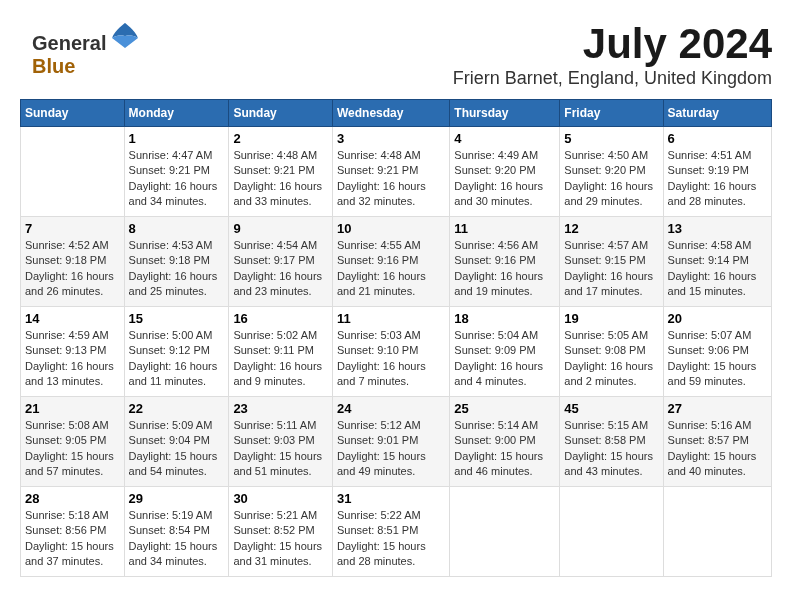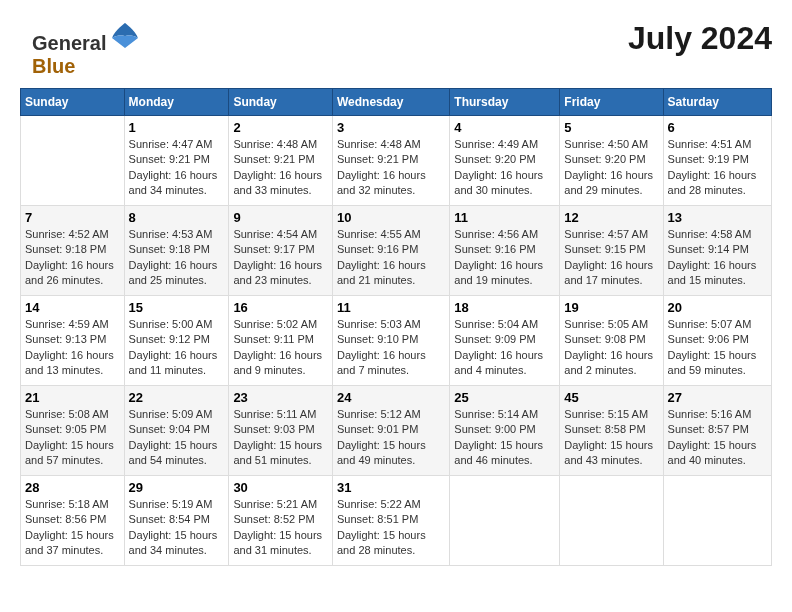--- a/index.html
+++ b/index.html
@@ -23,21 +23,21 @@
     }
     .logo-icon {
       width: 30px;
       height: 30px;
       margin-left: 4px;
     }
     .title-area {
       text-align: right;
     }
     .main-title {
-      font-size: 32px;
+      font-size: 42px;
       font-weight: bold;
       color: #1a1a1a;
     }
     .subtitle {
       font-size: 18px;
       color: #333;
     }
     table {
       width: 100%;
       border-collapse: collapse;
@@ -93,20 +93,21 @@
       <span style="font-size:20px;font-weight:bold;color:#333;">General</span><svg class="logo-icon" viewBox="0 0 30 30" xmlns="http://www.w3.org/2000/svg">
         <path d="M15 3 C15 3, 25 10, 28 18 C22 14, 15 16, 15 16 C15 16, 8 14, 2 18 C5 10, 15 3, 15 3Z" fill="#2b6cb0"></path>
         <path d="M15 16 C15 16, 22 14, 28 18 L15 28 L2 18 C8 14, 15 16, 15 16Z" fill="#4a90d9"></path>
       </svg>
       <br>
       <span style="font-size:20px;font-weight:bold;color:#a16207;">Blue</span>
     </div>
   </div>
   <div class="title-area">
     <div class="main-title">July 2024</div>
+    <div class="subtitle">Friern Barnet, England, United Kingdom</div>
   </div>
 </div>
 
 <table>
   <thead>
     <tr>
     <th>Sunday</th>
         <th>Monday</th>
         <th>Sunday</th>
         <th>Wednesday</th>

